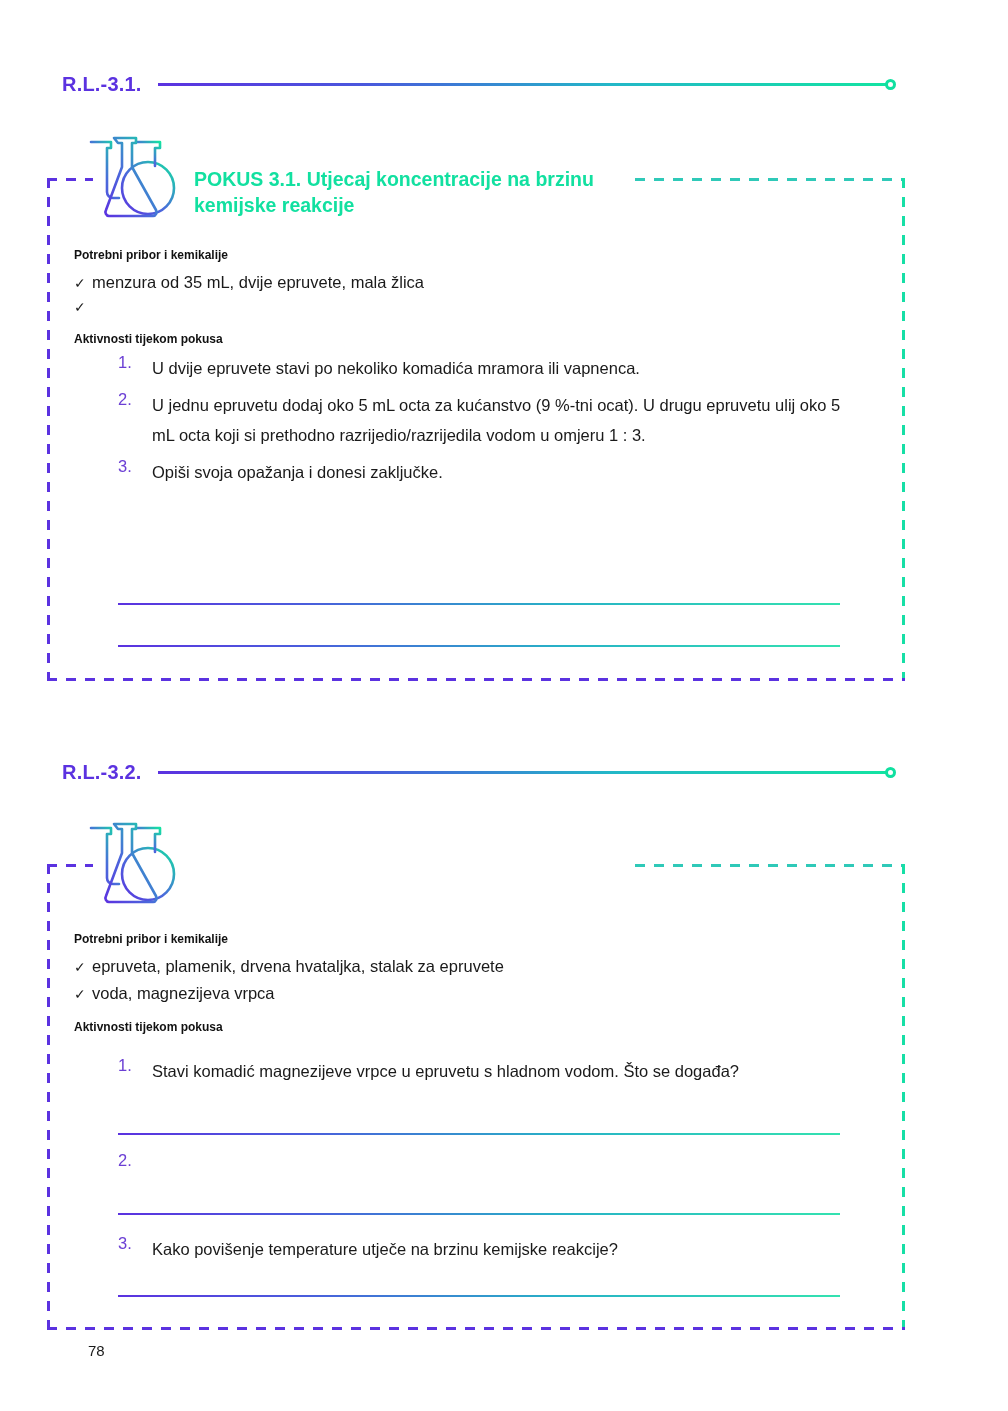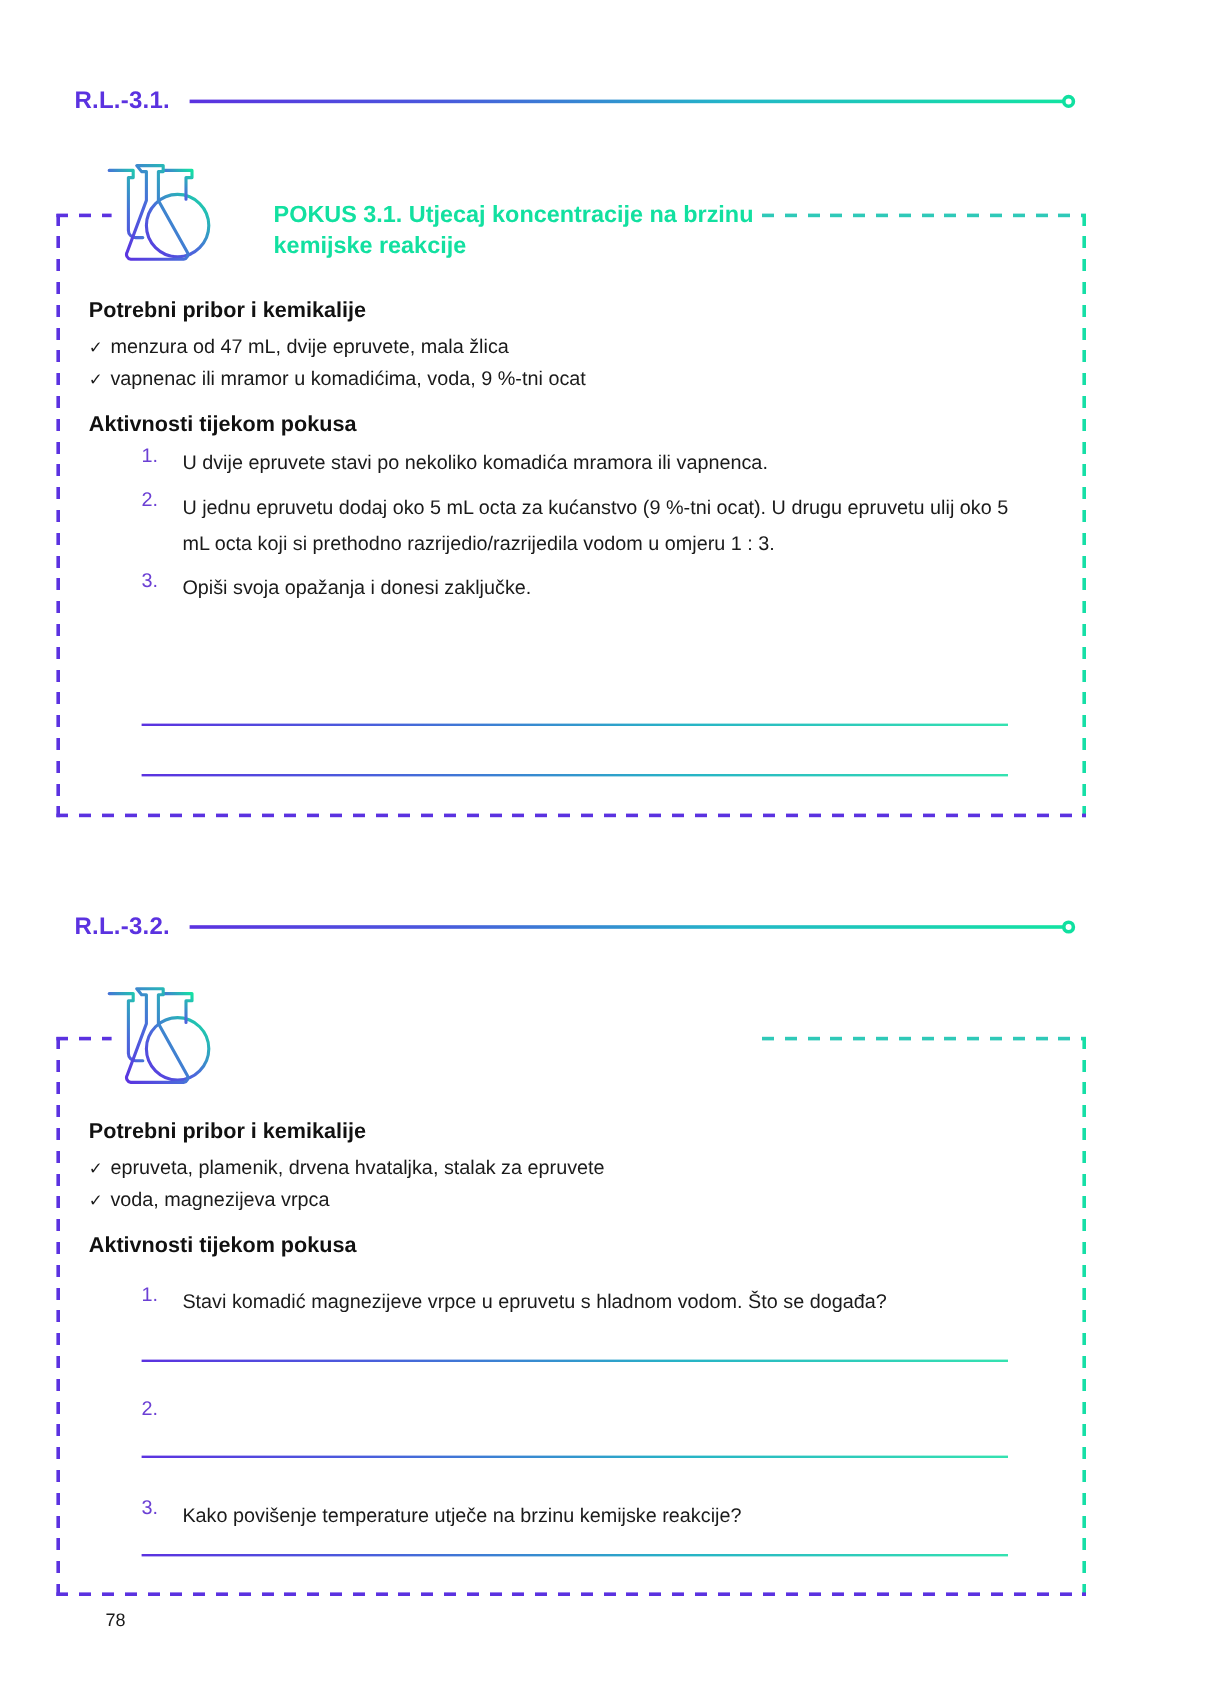--- a/index.html
+++ b/index.html
@@ -111,21 +111,21 @@
     margin-left: 12px;
     margin-top: 36px;
     max-width: 400px;
   }
 
   
   .content {
     position: absolute;
   }
   .sub-heading {
-    font-size: 18px;
+    font-size: 12px;
     font-weight: bold;
     color: #111111;
     margin: 0 0 7px 0;
   }
   .check-list {
     list-style: none;
     margin: 0 0 14px 0;
     padding: 0;
   }
   .check-list li {
@@ -197,21 +197,21 @@
   </div>
 
   <div class="pokus-box" style="left:47px; top:178px; width:858px; height:503px;">
     <span class="dash-edge dash-top-left" style="left:0px; top:0px; width:46px;"></span>
     <span class="dash-edge dash-top-right" style="left:588px; top:0px; width:270px;"></span>
     <span class="dash-edge dash-left" style="left:0px; top:0px; height:503px;"></span>
     <span class="dash-edge dash-right" style="left:855px; top:0px; height:503px;"></span>
     <span class="dash-edge dash-bottom" style="left:0px; top:500px; width:858px;"></span>
   </div>
 
-  <div class="pokus-head" style="left:78px; top:130px;gap:34px;">
+  <div class="pokus-head" style="left:78px; top:130px;">
     <span class="flask-icon">
       <svg viewBox="0 0 104 104" width="104" height="104" aria-hidden="true">
         <defs>
           <linearGradient id="g1" x1="0" y1="1" x2="1" y2="0">
             <stop offset="0%" stop-color="#5b32e0"></stop>
             <stop offset="45%" stop-color="#4a6bdb"></stop>
             <stop offset="100%" stop-color="#13e3a2"></stop>
           </linearGradient>
         </defs>
         <g fill="none" stroke="url(#g1)" stroke-width="2.6" stroke-linejoin="round" stroke-linecap="round">
@@ -234,25 +234,24 @@
       </svg>
     </span>
     <span class="pokus-title">POKUS 3.1. Utjecaj koncentracije na brzinu kemijske reakcije</span>
   </div>
 
   <div class="content" style="left:74px; top:248px; width:820px;">
     <div class="sub-heading">Potrebni pribor i kemikalije</div>
     <ul class="check-list">
       <li>
         <span class="check-mark">✓</span>
-        <span>menzura od 47 mL, dvije epruvete, mala žlica</span>
+        <span>menzura od 35 mL, dvije epruvete, mala žlica</span>
       </li>
       <li>
         <span class="check-mark">✓</span>
-        <span>vapnenac ili mramor u komadićima, voda, 9 %-tni ocat</span>
       </li>
     </ul>
 
     <div class="sub-heading">Aktivnosti tijekom pokusa</div>
     <ul class="num-list">
       <li class="num-item">
         <span class="num-marker">1.</span>
         <span class="num-text">U dvije epruvete stavi po nekoliko komadića mramora ili vapnenca.</span>
       </li>
       <li class="num-item">

